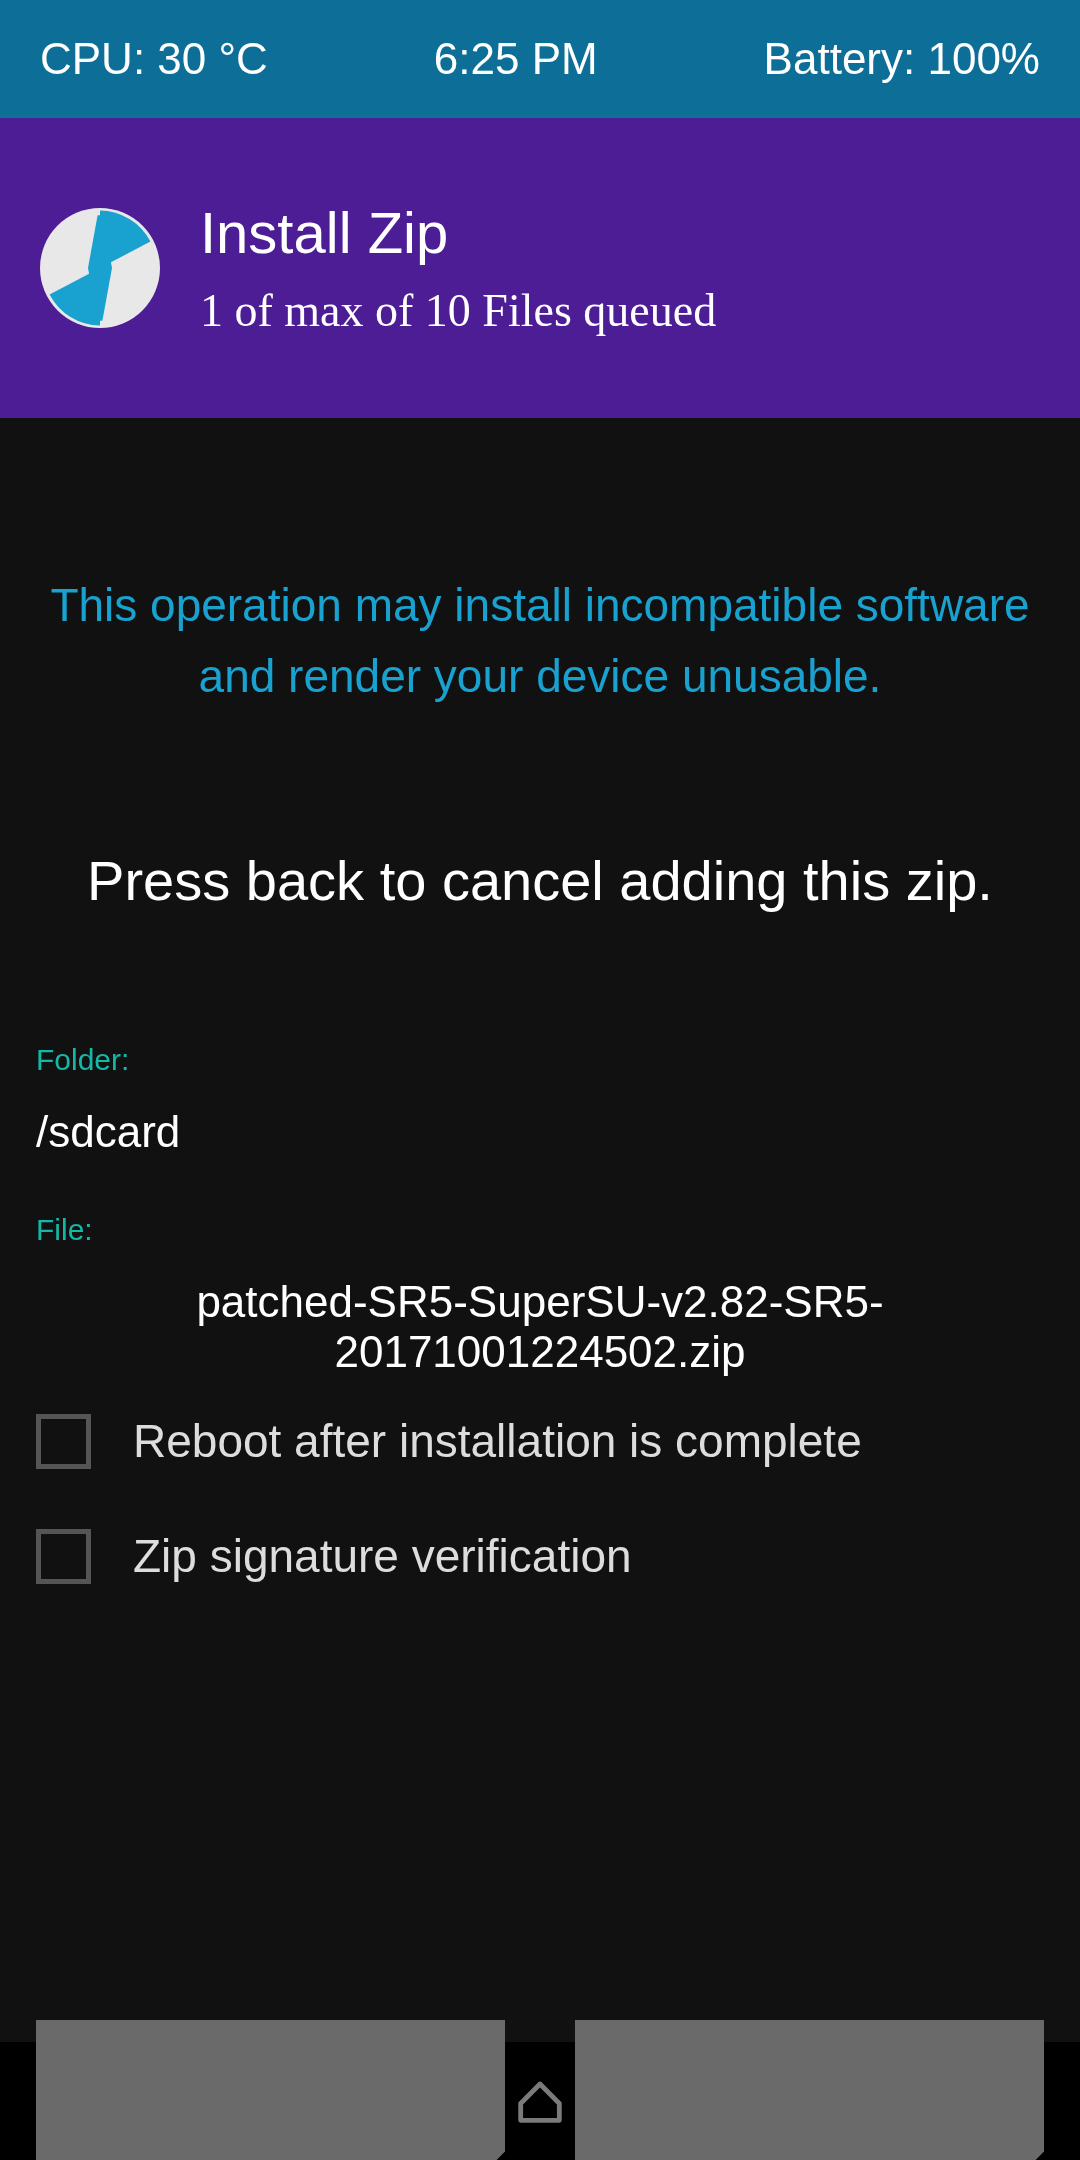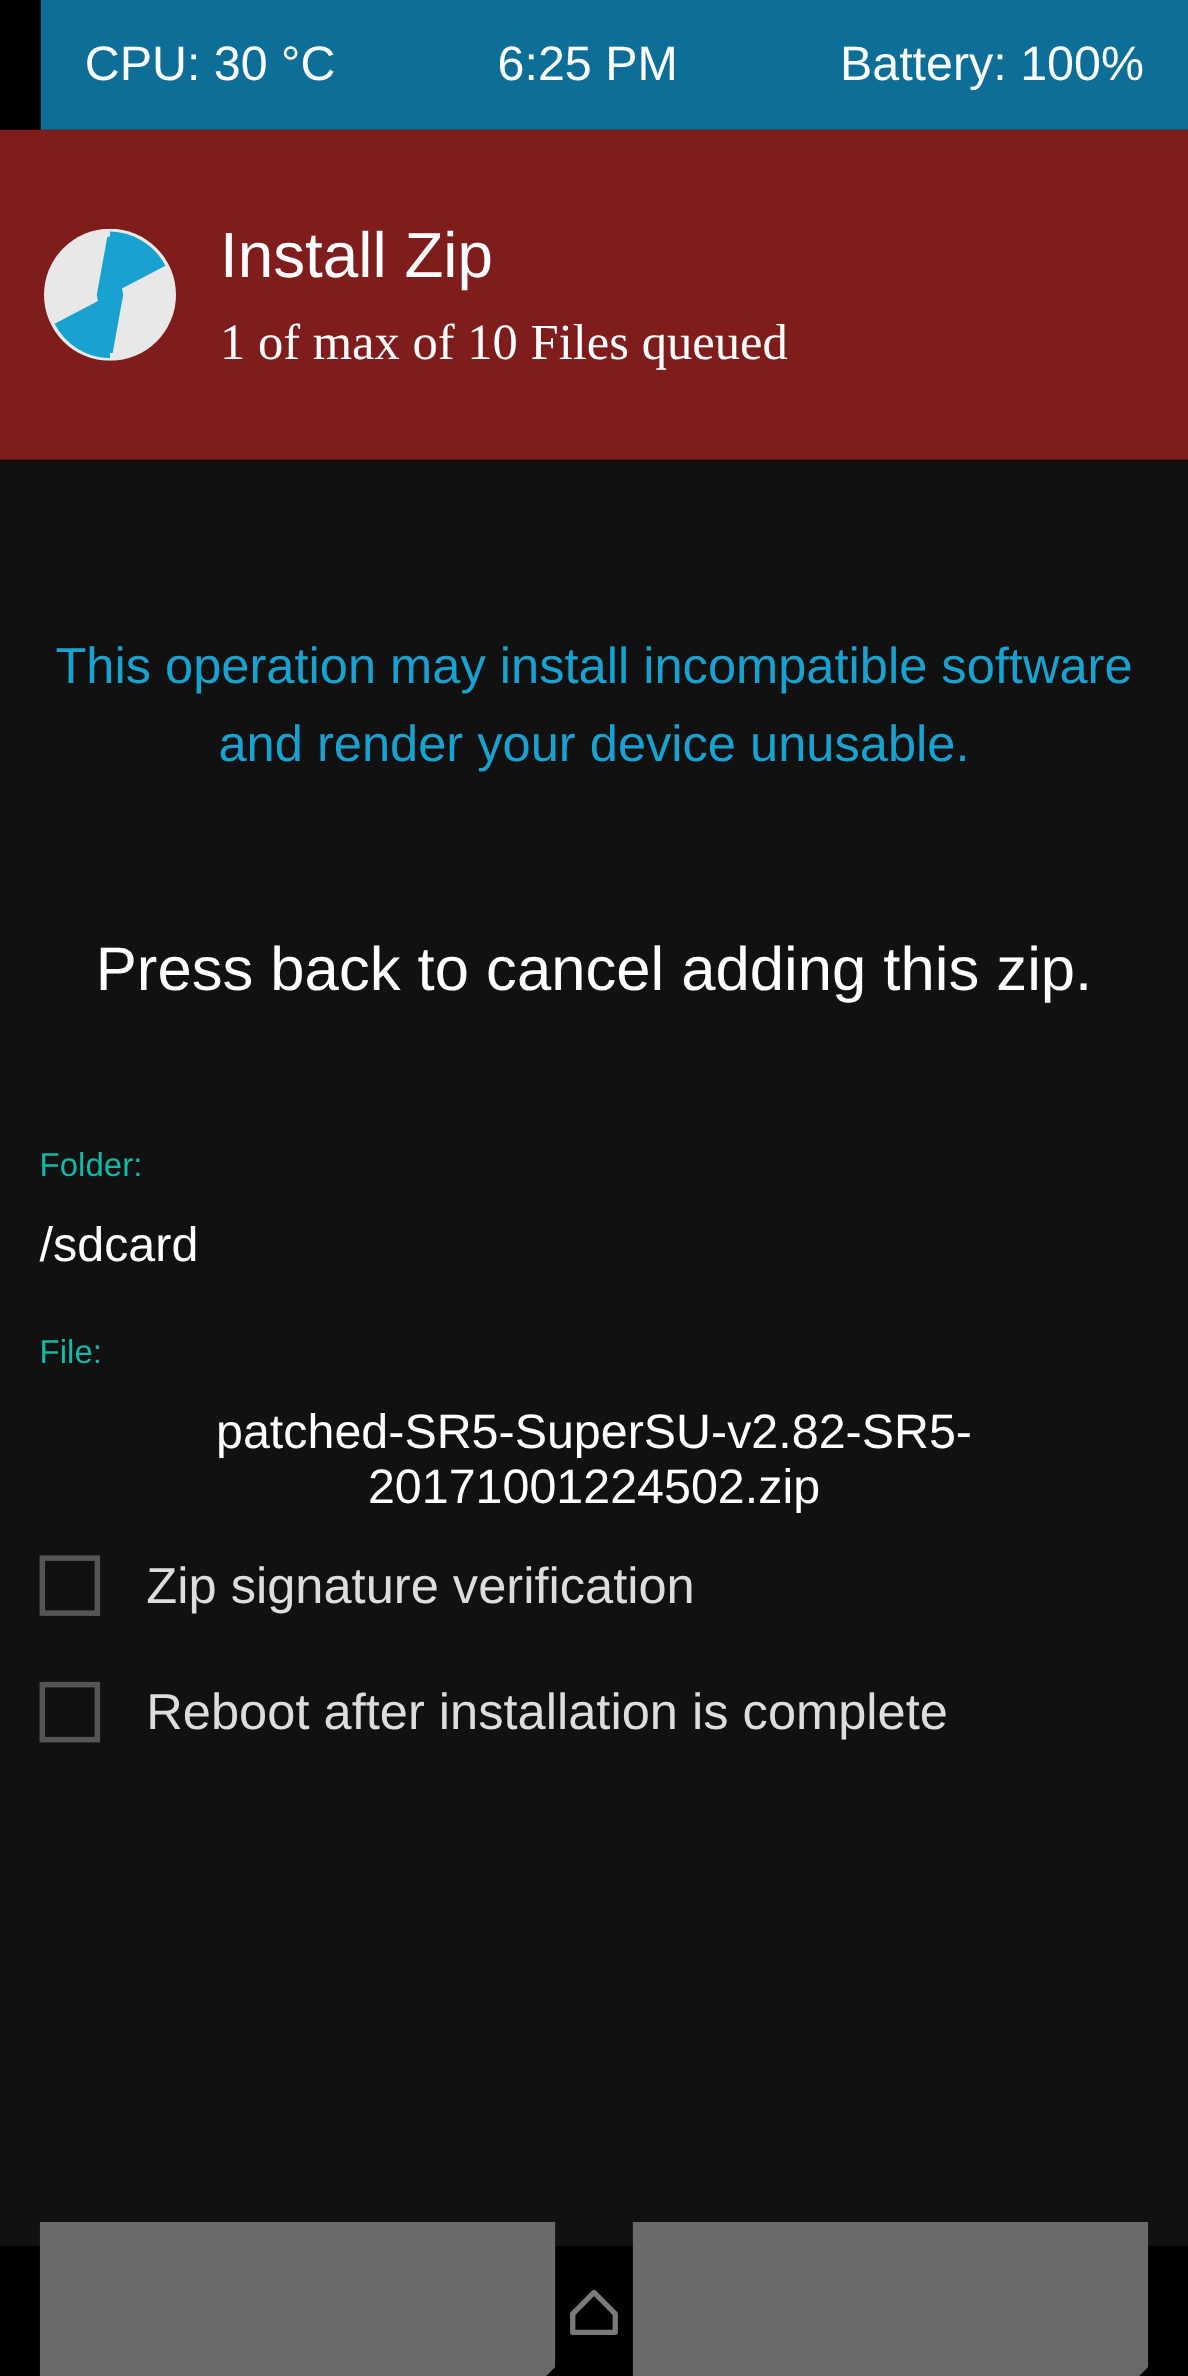--- a/index.html
+++ b/index.html
@@ -8,26 +8,25 @@
 
   .status-bar {
     height: 118px;
     background: #0d6f97;
     display: flex;
     align-items: center;
     justify-content: space-between;
     padding: 0 40px;
     color: #fff;
     font-size: 44px;
-    margin-left: 37px;
   }
 
   .title-bar {
     height: 300px;
-    background: #7f1d1d;
+    background: #4c1d95;
     display: flex;
     align-items: center;
     padding: 0 40px;
   }
   .logo {
     width: 120px; height: 120px;
     display: flex; align-items: center; justify-content: center;
     margin-right: 40px;
   }
   .title-text .title {
@@ -150,26 +149,26 @@
   <div class="instruction">Press back to cancel adding this zip.</div>
 
   <div class="field-label">Folder:</div>
   <div class="field-value">/sdcard</div>
 
   <div class="field-label">File:</div>
   <div class="field-value file">patched-SR5-SuperSU-v2.82-SR5-20171001224502.zip</div>
 
   <div class="checkbox-row">
     <div class="box"></div>
-    <div class="lbl">Zip signature verification</div>
+    <div class="lbl">Reboot after installation is complete</div>
   </div>
 
   <div class="checkbox-row">
     <div class="box"></div>
-    <div class="lbl">Reboot after installation is complete</div>
+    <div class="lbl">Zip signature verification</div>
   </div>
 
   <div class="buttons">
     <div class="btn">
       
     </div>
     <div class="btn">
       
     </div>
   </div>

